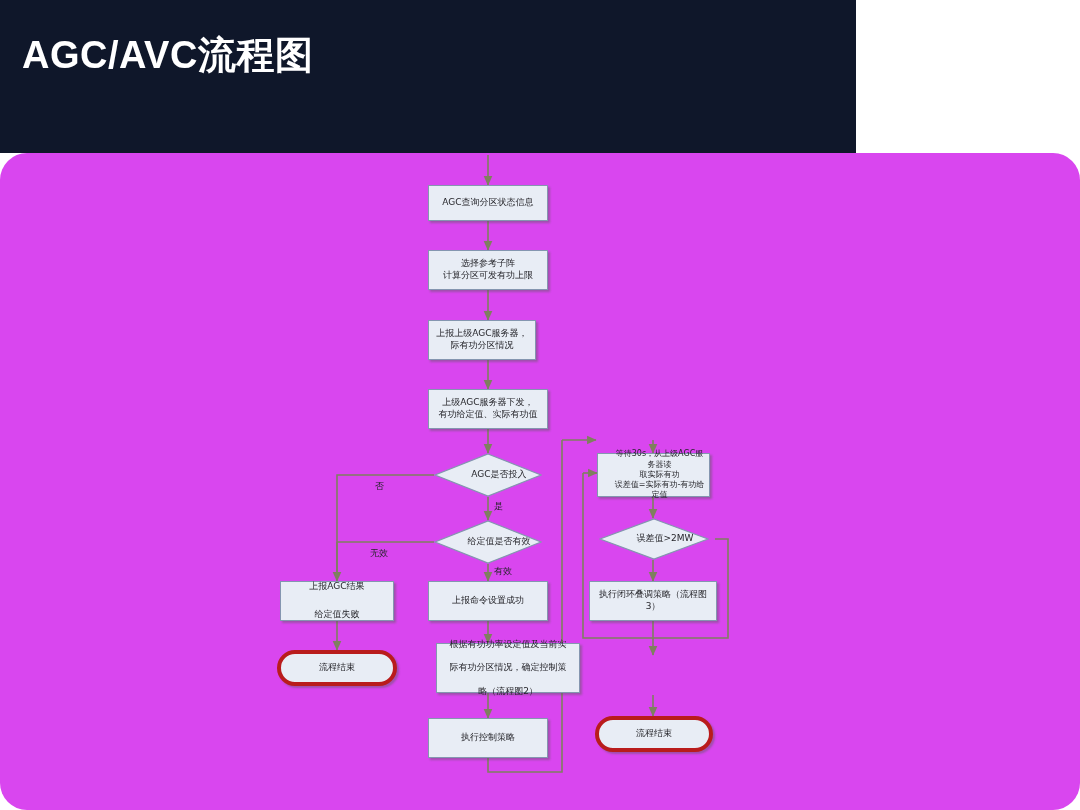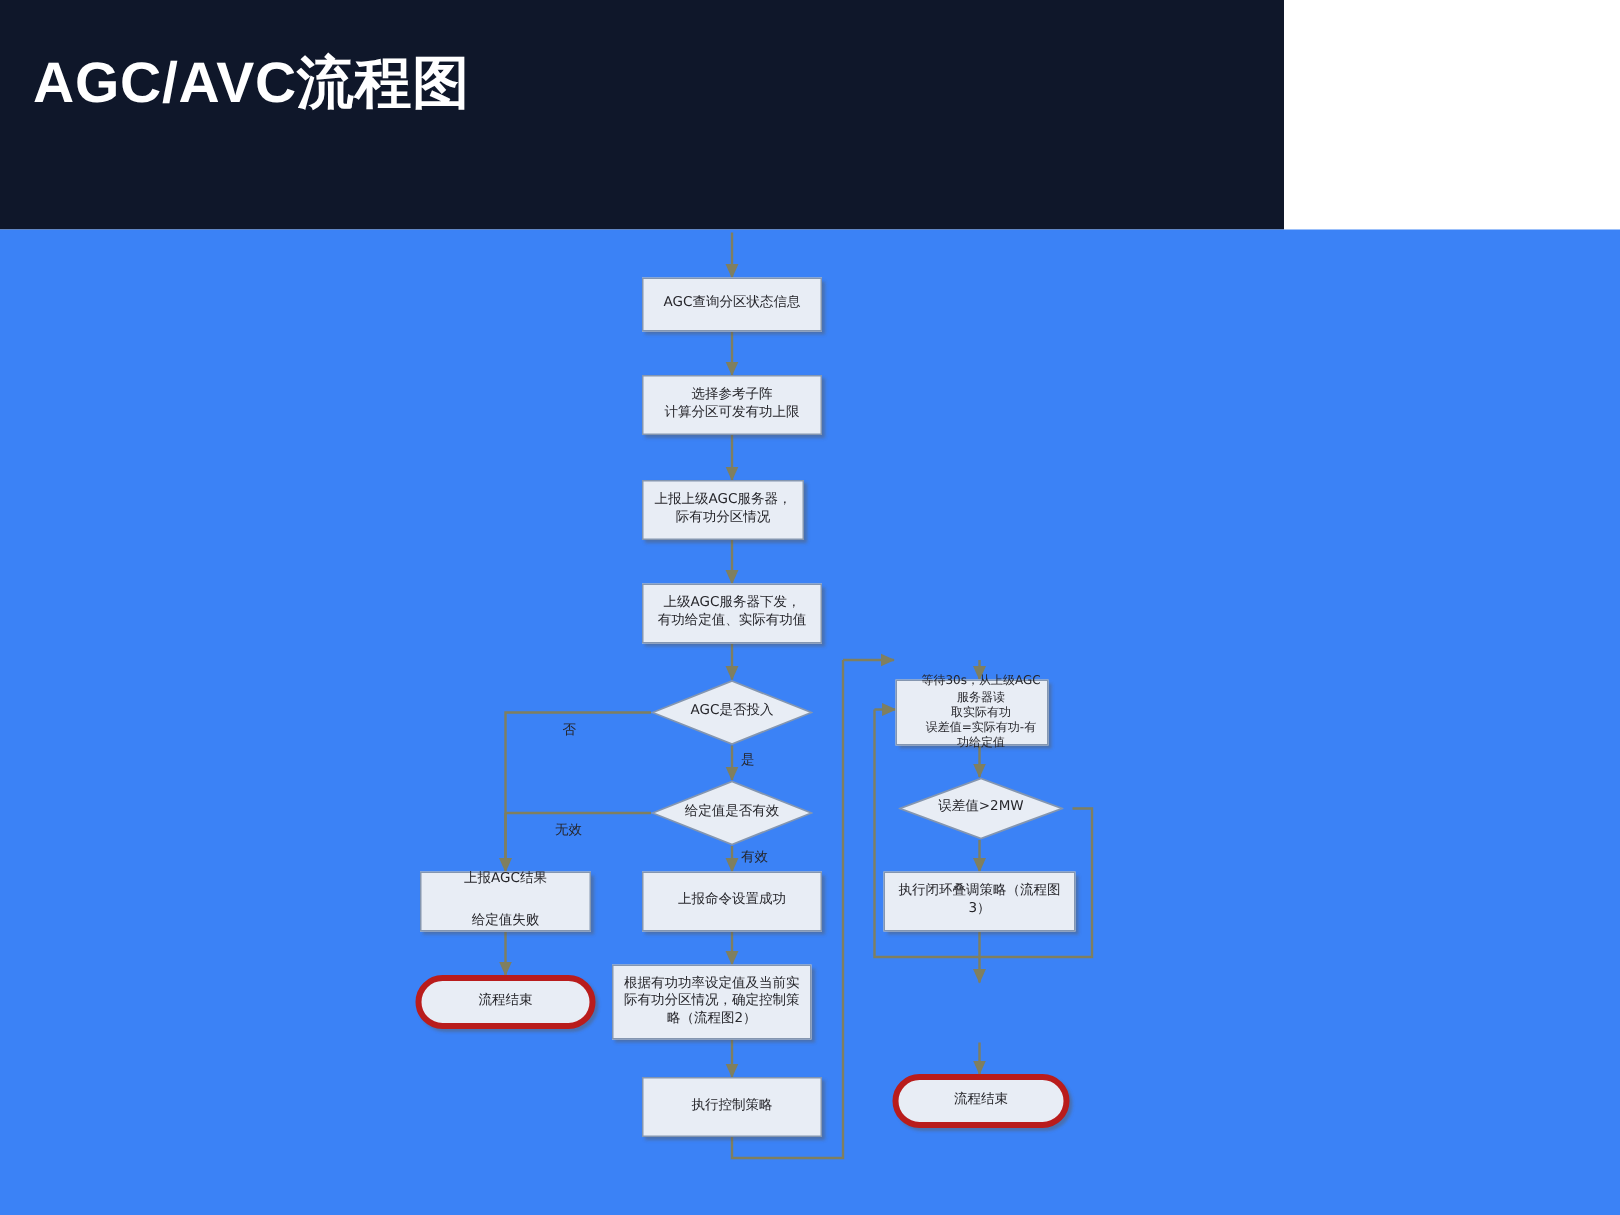--- a/index.html
+++ b/index.html
@@ -19,21 +19,22 @@
     position:absolute;left:22px;top:30px;
     color:#ffffff;
     font-size:38px;font-weight:bold;
     letter-spacing:0.5px;
     white-space:nowrap;
     font-family:"Liberation Sans","DejaVu Sans",sans-serif;
   }
   
   #flow-canvas{
     position:absolute;left:0;top:153px;width:1080px;height:657px;
-    background:#3b82f6;
+    background:#d946ef;
+    border-radius:27px;
   }
   #flow-svg{position:absolute;left:0;top:0;}
   
   .node{
     position:absolute;
     box-sizing:border-box;
     display:flex;align-items:center;justify-content:center;
     text-align:center;
     background:#e8edf5;
     color:#25252a;
@@ -52,21 +53,21 @@
   .node-label{display:block;padding:0 4px;}
   
   .decision{
     position:absolute;
     display:block;
   }
   .decision .dia{
     position:absolute;left:0;top:0;width:100%;height:100%;
   }
   .decision .dia-label{
-    position:absolute;left:0;top:0;width:100%;height:100%;
+    position:absolute;left:11px;top:0;width:100%;height:100%;
     display:flex;align-items:center;justify-content:center;
     text-align:left;
     color:#25252a;
     font-family:"DejaVu Sans","Liberation Sans",sans-serif;
     line-height:1.25;
   }
   
   .edge-label{
     position:absolute;
     color:#25252a;
@@ -177,31 +178,31 @@
   </div>
 
   <div class="node terminator" style="left:277px;top:497px;width:120px;height:36px;font-size:9px;">
     <span class="node-label">流程结束</span>
   </div>
 
   <div class="node process" style="left:428px;top:428px;width:120px;height:40px;font-size:9px;">
     <span class="node-label">上报命令设置成功</span>
   </div>
 
-  <div class="node process" style="left:408px;top:490px;width:133px;height:50px;font-size:9px;flex-direction:column;">
+  <div class="node process" style="left:436px;top:490px;width:144px;height:50px;font-size:9px;flex-direction:column;gap:12px;">
     <span class="node-label">根据有功功率设定值及当前实</span>
     <span class="node-label">际有功分区情况，确定控制策</span>
     <span class="node-label">略（流程图2）</span>
   </div>
 
   <div class="node process" style="left:428px;top:565px;width:120px;height:40px;font-size:9px;">
     <span class="node-label">执行控制策略</span>
   </div>
 
-  <div class="node process" style="left:597px;top:300px;width:102px;height:44px;font-size:8px;flex-direction:column;padding-left:12px;">
+  <div class="node process" style="left:597px;top:300px;width:113px;height:44px;font-size:8px;flex-direction:column;padding-left:12px;">
     <span class="node-label">等待30s，从上级AGC服务器读</span>
     <span class="node-label">取实际有功</span>
     <span class="node-label">误差值=实际有功-有功给定值</span>
   </div>
 
   <div class="decision" style="left:599px;top:365px;width:110px;height:42px;">
     <svg class="dia" viewBox="0 0 110 42" preserveAspectRatio="none">
       <polygon points="55,1 109,21 55,41 1,21" fill="#e8edf5" stroke="#8496b0" stroke-width="1.2"></polygon>
     </svg>
     <span class="dia-label" style="font-size:9px;">误差值&gt;2MW</span>

